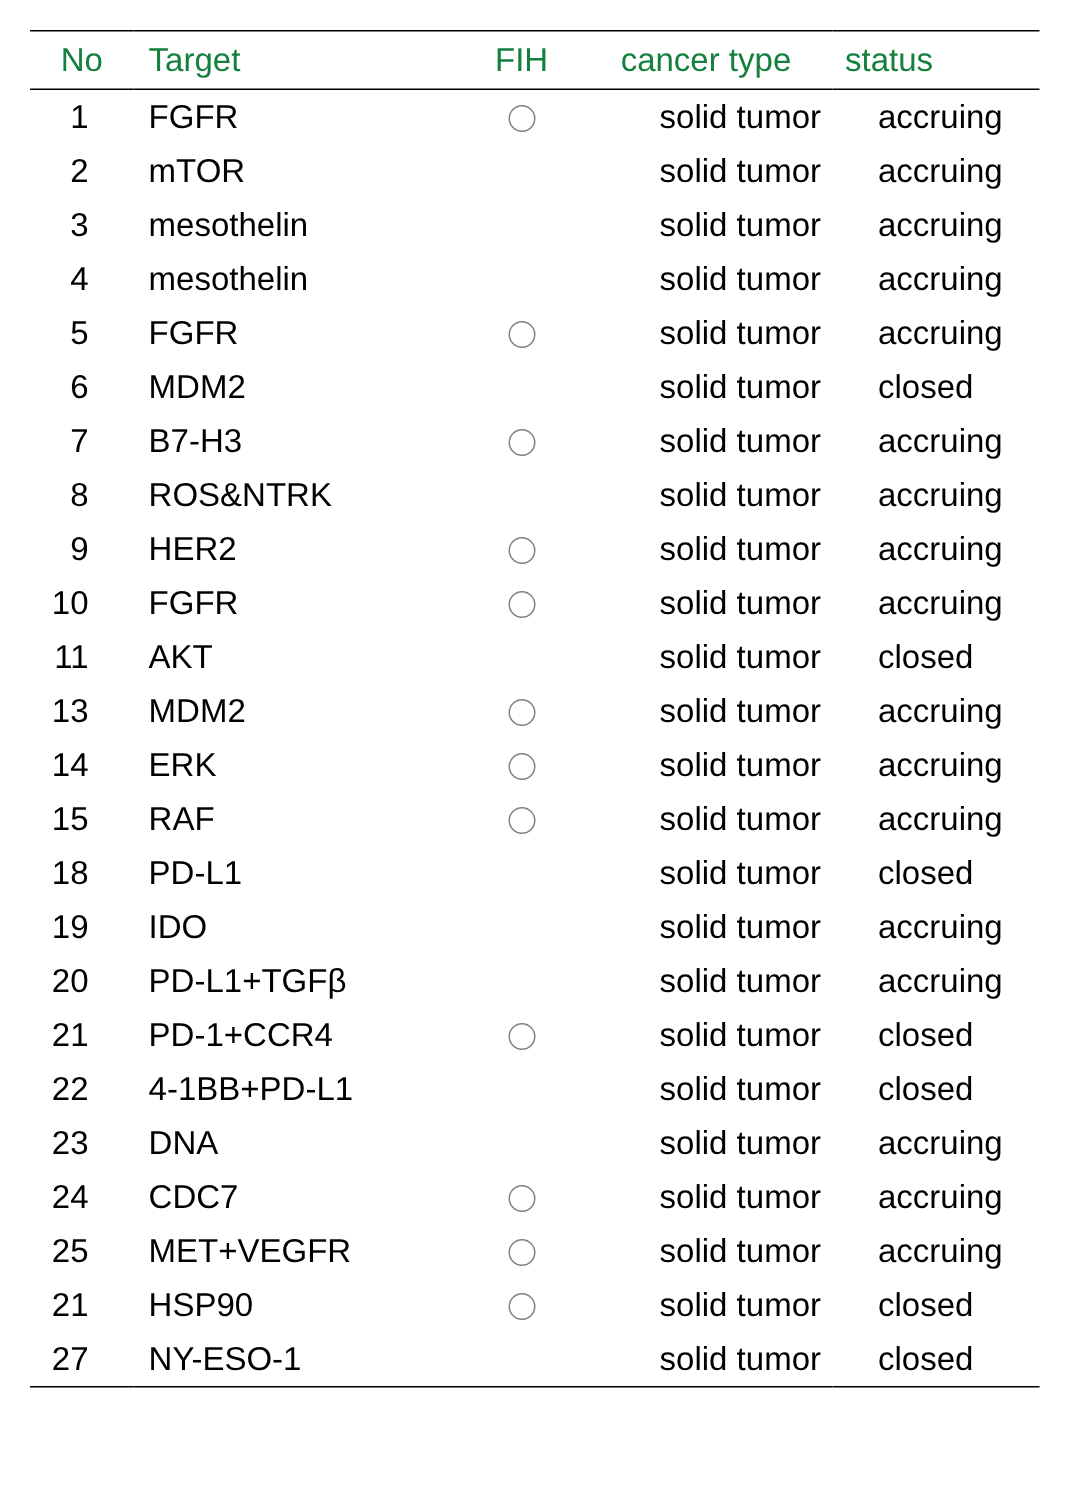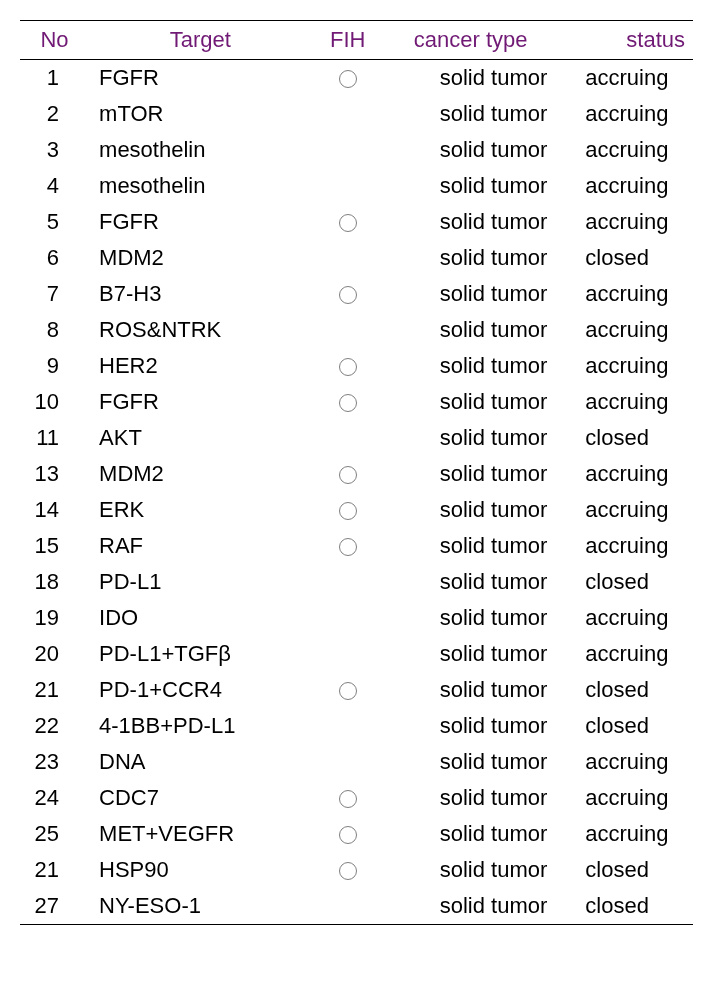--- a/index.html
+++ b/index.html
@@ -22,21 +22,21 @@
       border-top: 1.5px solid #000;
       border-bottom: 1.5px solid #000;
     }
     tbody tr:last-child {
       border-bottom: 1.5px solid #000;
     }
     th {
       font-weight: normal;
       padding: 6px 8px;
       text-align: center;
-      color: #701a75;
+      color: #15803d;
     }
     td {
       padding: 5px 8px;
       color: #000;
       vertical-align: middle;
     }
     .col-no {
       text-align: right;
       width: 70px;
       padding-right: 30px;
@@ -44,42 +44,42 @@
     th.col-no {
       text-align: center;
       padding-right: 8px;
     }
     .col-target {
       text-align: left;
       width: 230px;
       padding-left: 10px;
     }
     th.col-target {
-      text-align: center;
+      text-align: left;
     }
     .col-fih {
       text-align: center;
       width: 80px;
     }
     .col-cancer {
       text-align: right;
       width: 180px;
       padding-left: 30px;
     }
     th.col-cancer {
       text-align: center;
       padding-left: 8px;
     }
     .col-status {
       text-align: left;
       width: 140px;
       padding-left: 30px;
     }
     th.col-status {
-      text-align: right;
+      text-align: left;
       padding-left: 8px;
     }
     .circle-icon {
       display: inline-block;
       width: 18px;
       height: 18px;
       border: 1.5px solid #808080;
       border-radius: 50%;
       vertical-align: middle;
     }

